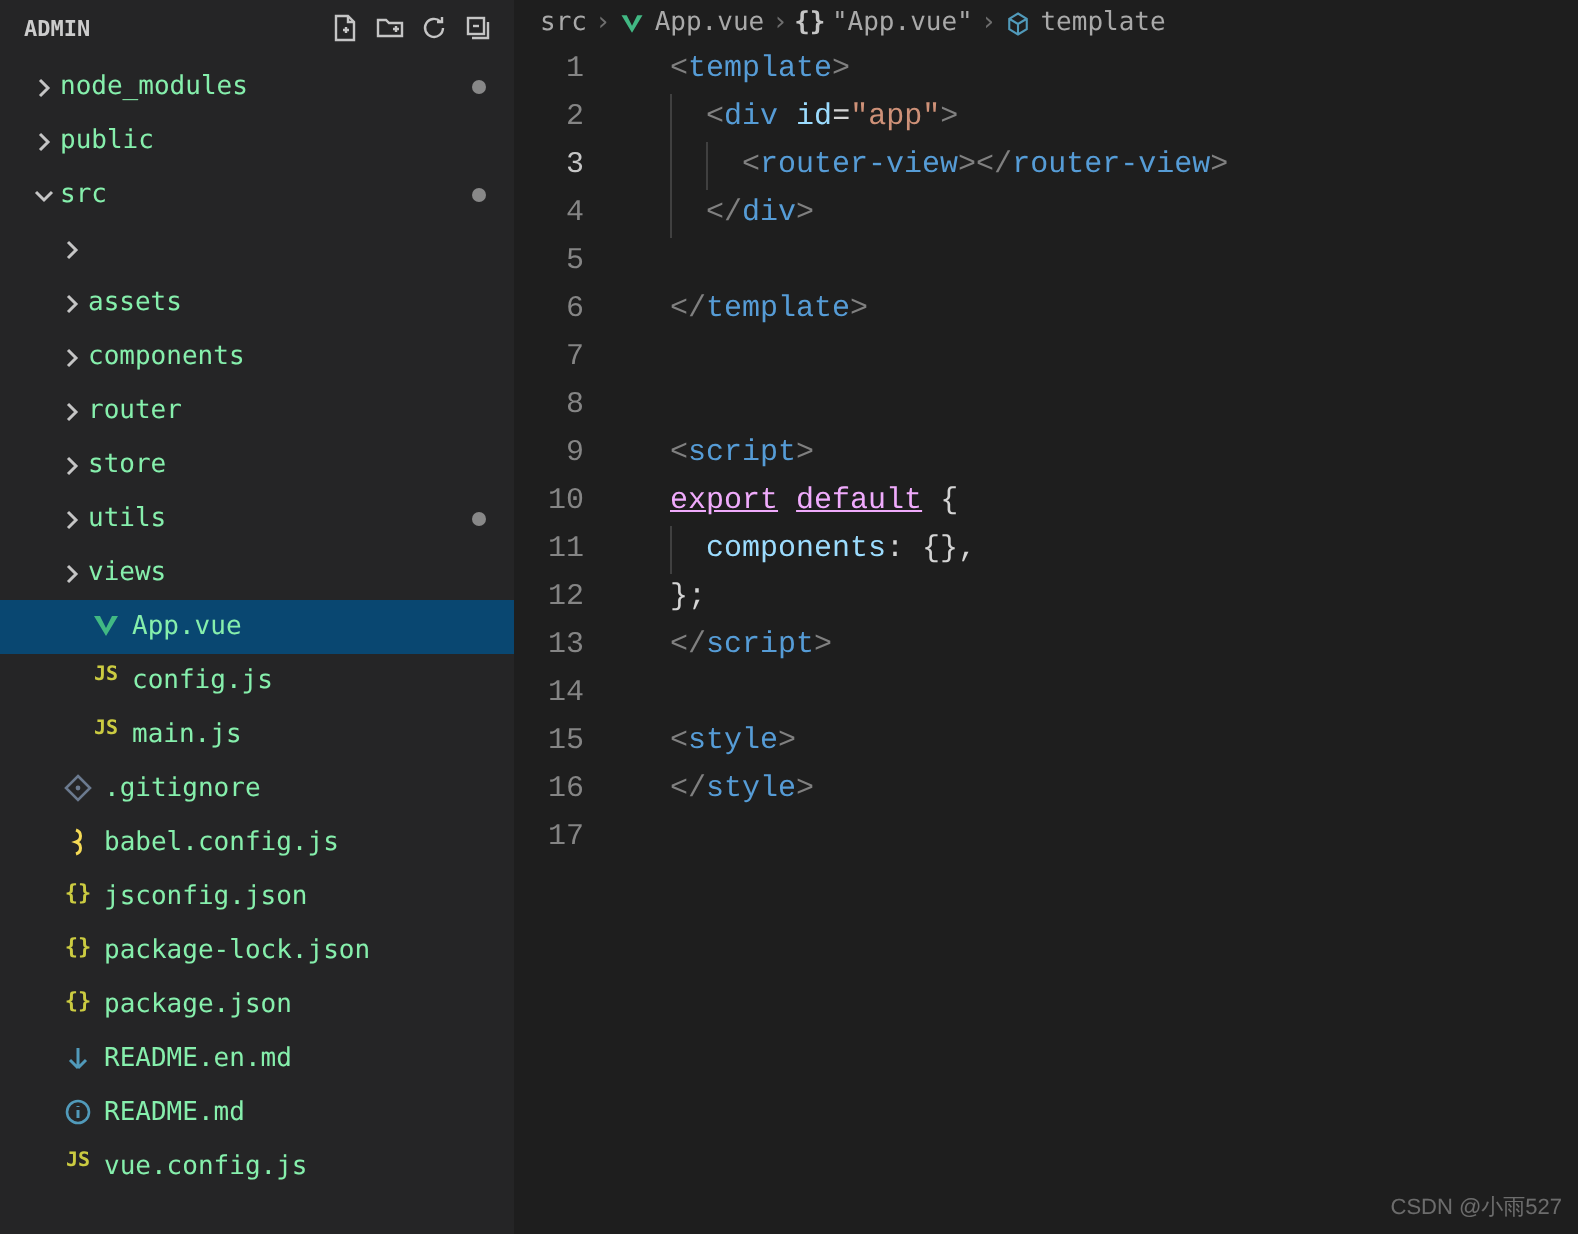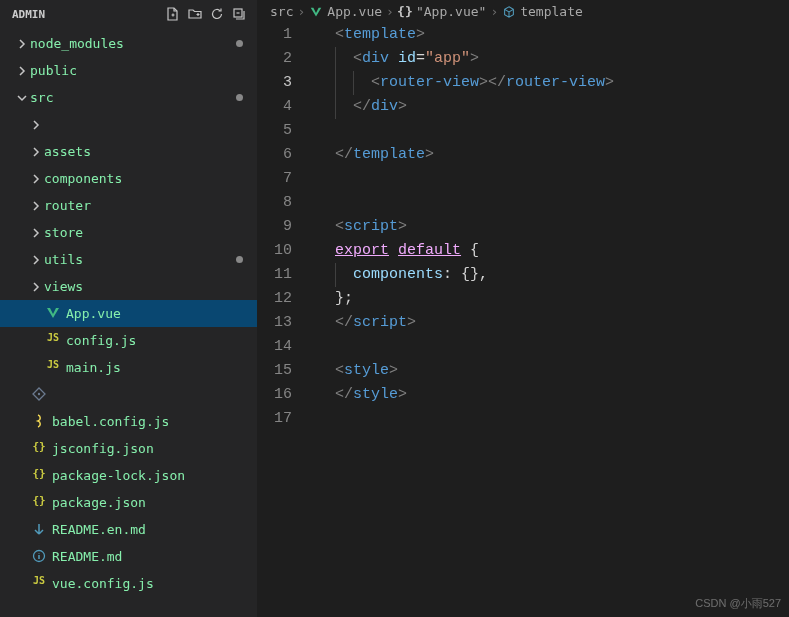--- a/index.html
+++ b/index.html
@@ -262,20 +262,21 @@
       </div>
       <div class="tree-row">
         <span class="indent" style="width:14px"></span>
         <span class="chev"></span>
         <span class="ficon">
           <svg viewBox="0 0 16 16">
             <path d="M8 2l6 6-6 6-6-6z" fill="none" stroke="#6b7a8f" stroke-width="1.3"></path>
             <circle cx="8" cy="8" r="1.2" fill="#6b7a8f"></circle>
           </svg>
         </span>
+        <span class="fname">.gitignore</span>
       </div>
       <div class="tree-row">
         <span class="indent" style="width:14px"></span>
         <span class="chev"></span>
         <span class="ficon">
           <svg viewBox="0 0 16 16">
             <path d="M7 2c3 1 3 5 0 6 3 1 3 5 0 6" fill="none" stroke="#f5da55" stroke-width="1.5"></path>
           </svg>
         </span>
         <span class="fname">babel.config.js</span>

